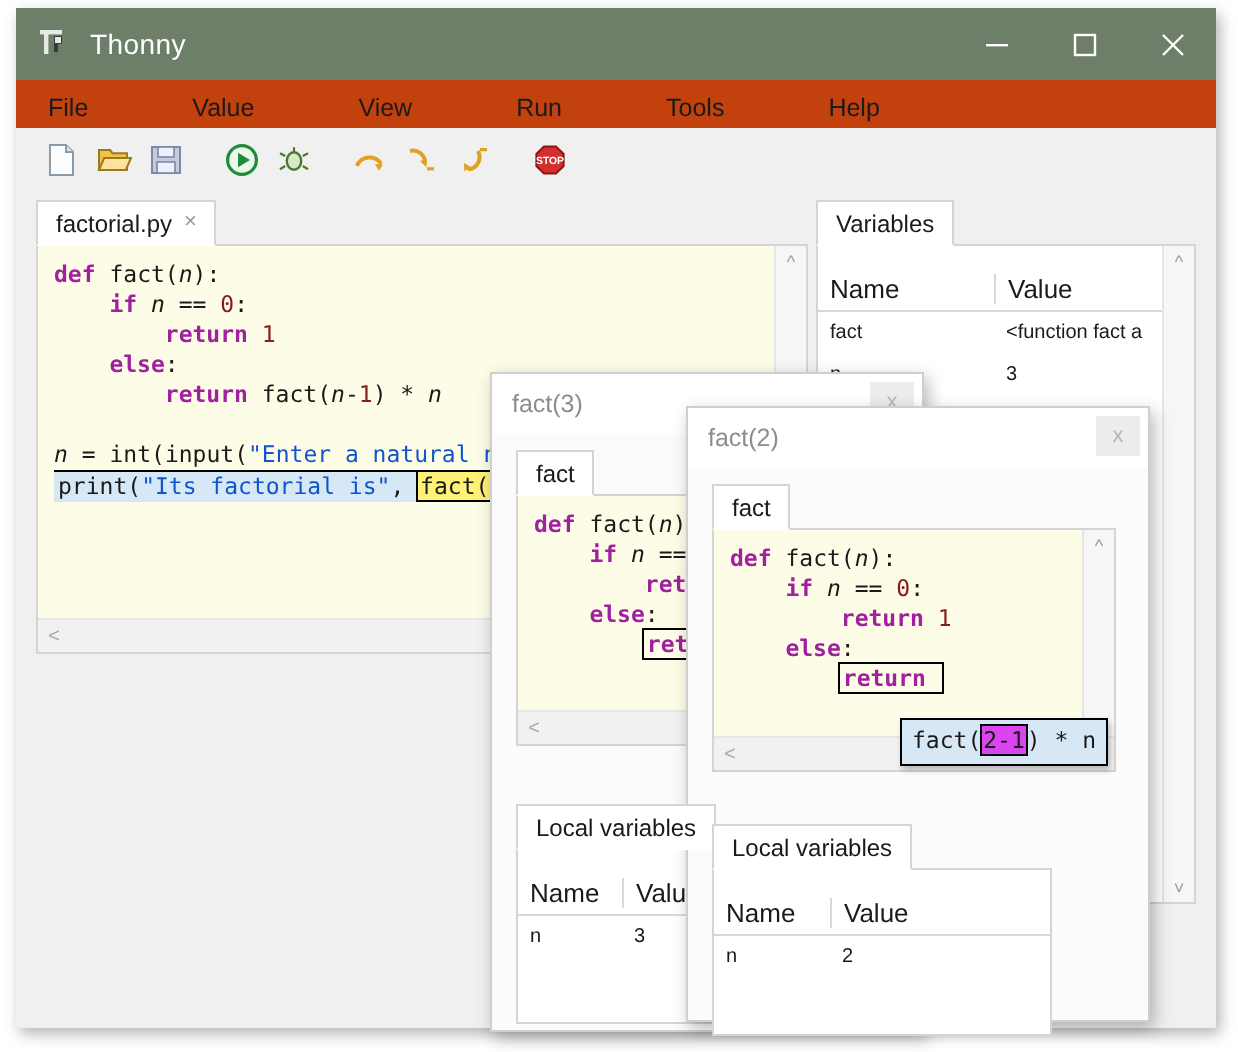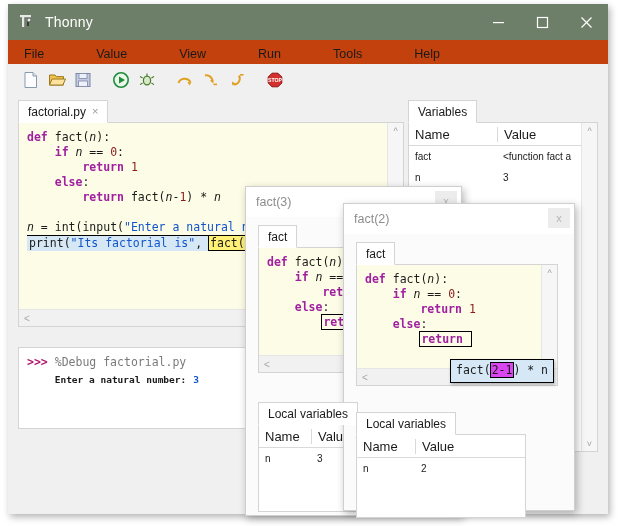--- a/index.html
+++ b/index.html
@@ -210,20 +210,21 @@
   .invalue{ color: #1155cc; font-size: 9.5px; font-weight: bold; }
 
   
   #vars-pane { left: 400px; top: 4px; width: 190px; }
   #vars-body { width: 190px; height: 330px; background: #ffffff; }
   .tbl-head {
     display: flex;
     height: 22px;
     border-bottom: 1px solid #d9d9d9;
     align-items: center;
+    margin-top: 10px;
   }
   .tbl-head .th {
     font-size: 13px;
     color: #1a1a1a;
     padding-left: 6px;
     box-sizing: border-box;
   }
   .tbl-row { display: flex; height: 21px; align-items: center; }
   .tbl-row .td {
     font-size: 10px;
@@ -426,24 +427,20 @@
           <div class="arrow bot">˅</div>
         </div>
         <div class="hscroll">
           <div class="arrow">˂</div>
           <div class="arrow"></div>
         </div>
       </div>
     </div>
 
     <div class="nb" id="shell-pane">
-      <div class="nb-body" id="shell-body">
-        <div id="shell-text"><span class="prompt">&gt;&gt;&gt;</span> <span class="magic">%Debug factorial.py</span>
-    <span class="outtext">Enter a natural number:</span> <span class="invalue">3</span></div>
-      </div>
     </div>
 
     <div class="nb" id="vars-pane">
       <div class="nb-tabstrip">
         <div class="nb-tab">
           <span>Variables</span>
         </div>
       </div>
       <div class="nb-body" id="vars-body">
         <div class="tbl-head">

